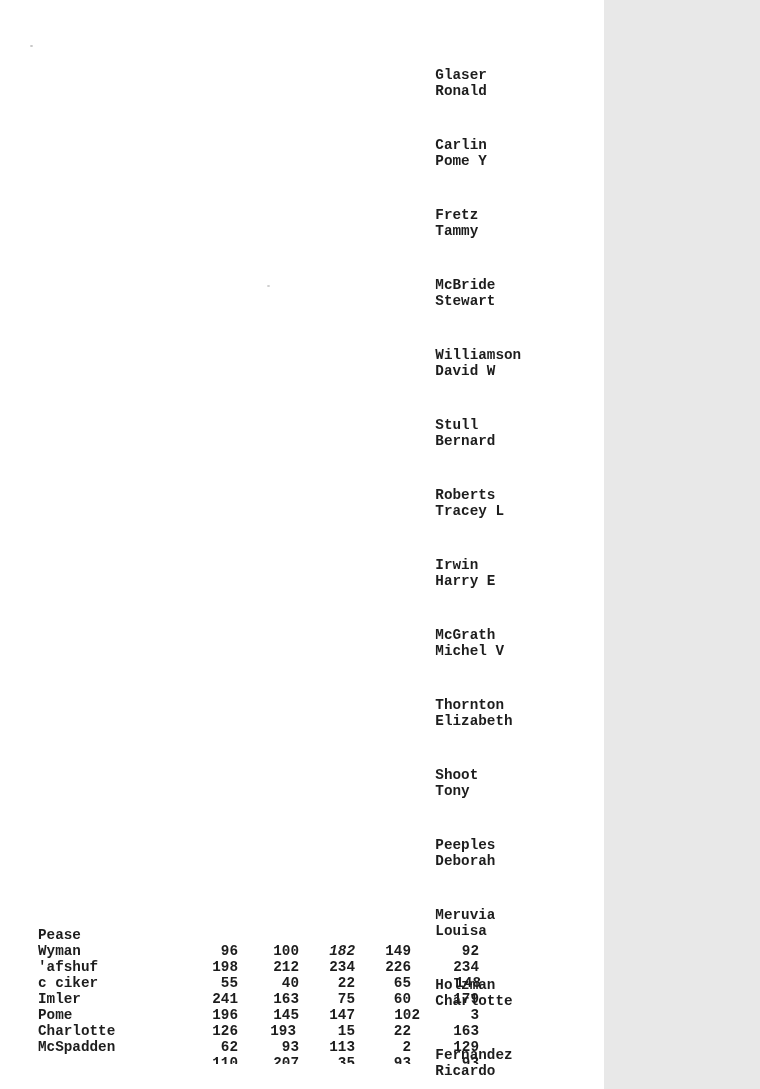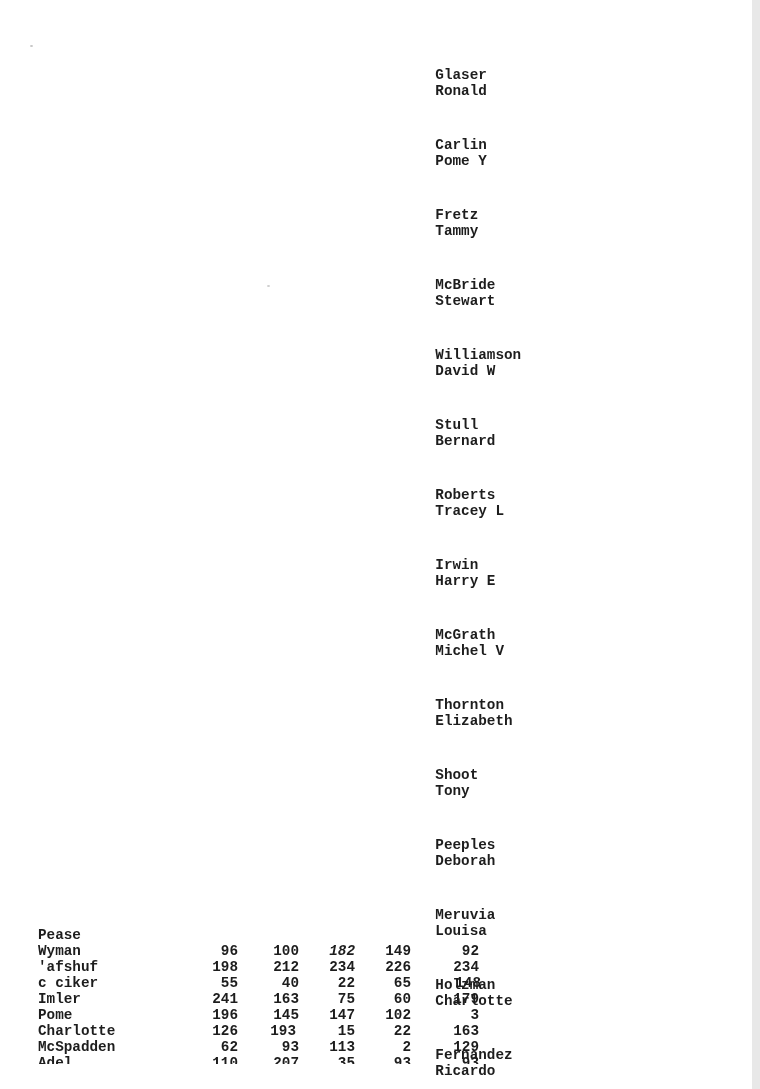--- a/index.html
+++ b/index.html
@@ -2,28 +2,27 @@
 <html><head>
 <meta charset="utf-8">
 <style>
   html, body {
     margin: 0;
     padding: 0;
     background: #e8e8e8;
   }
   .page {
     position: relative;
-    width: 734px;
+    width: 604px;
     height: 1089px;
     background: #ffffff;
     overflow: hidden;
     font-family: "Liberation Mono", "DejaVu Sans Mono", monospace;
     font-weight: 700;
     color: #1d1d1d;
-    padding-left: 18px;
     -webkit-font-smoothing: antialiased;
   }
 
   
   .roster {
     position: absolute;
     left: 401px;
     top: 16px;
     white-space: pre;
   }
@@ -260,37 +259,34 @@
   <div class="s-row">
     <span class="s-name">'afshuf</span>
   <span class="s-val" style="left: 130px;">55</span><span class="s-val" style="left: 191px;">40</span><span class="s-val" style="left: 247px;">22</span><span class="s-val" style="left: 303px;">65</span><span class="s-val" style="left: 373px;">148</span></div>
 
   <div class="s-row">
     <span class="s-name">c ciker</span>
   <span class="s-val" style="left: 130px;">241</span><span class="s-val" style="left: 191px;">163</span><span class="s-val" style="left: 247px;">75</span><span class="s-val" style="left: 303px;">60</span><span class="s-val" style="left: 371px;">179</span></div>
 
   <div class="s-row">
     <span class="s-name">Imler</span>
-  <span class="s-val" style="left: 130px;">196</span><span class="s-val" style="left: 191px;">145</span><span class="s-val" style="left: 247px;">147</span><span class="s-val" style="left: 303px;">102</span><span class="s-val" style="left: 371px;">3</span></div>
+  <span class="s-val" style="left: 130px;">196</span><span class="s-val" style="left: 191px;">145</span><span class="s-val" style="left: 247px;">147</span><span class="s-val" style="left: 312px;">102</span><span class="s-val" style="left: 371px;">3</span></div>
 
   <div class="s-row">
     <span class="s-name">Pome</span>
   <span class="s-val" style="left: 130px;">126</span><span class="s-val" style="left: 188px;">193</span><span class="s-val" style="left: 247px;">15</span><span class="s-val" style="left: 303px;">22</span><span class="s-val" style="left: 371px;">163</span></div>
 
   <div class="s-row">
     <span class="s-name">Charlotte</span>
   <span class="s-val" style="left: 130px;">62</span><span class="s-val" style="left: 191px;">93</span><span class="s-val" style="left: 247px;">113</span><span class="s-val" style="left: 303px;">2</span><span class="s-val" style="left: 371px;">129</span></div>
 
   <div class="s-row">
     <span class="s-name">McSpadden</span>
   <span class="s-val" style="left: 130px;">110</span><span class="s-val" style="left: 191px;">207</span><span class="s-val" style="left: 247px;">35</span><span class="s-val" style="left: 303px;">93</span><span class="s-val" style="left: 371px;">93</span></div>
 
-  <div class="s-row">
-    <span class="s-name">Adel</span>
-  </div>
 
   <div class="s-row">
     
   </div>
 </div>
 
   <div class="artifact streak-ronald"></div>
   <div class="artifact speck-a"></div>
   <div class="artifact speck-b"></div>
 

